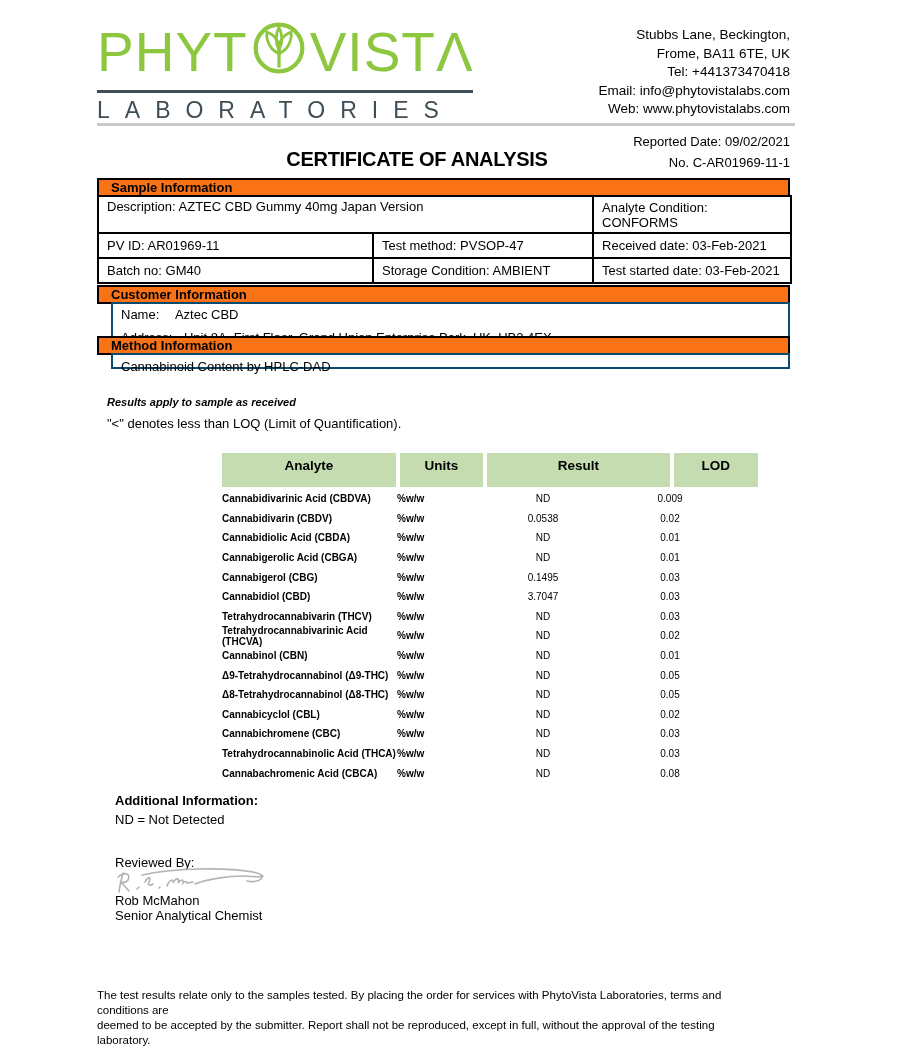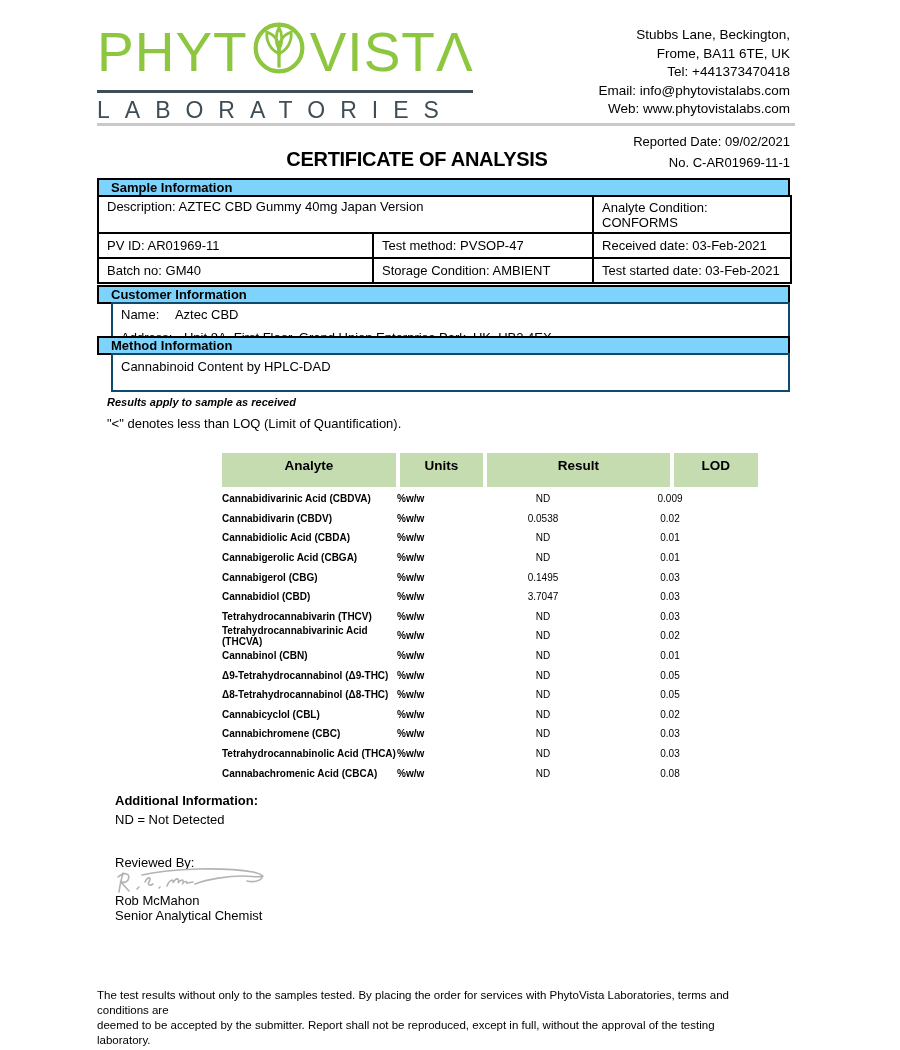--- a/index.html
+++ b/index.html
@@ -19,37 +19,37 @@
 
   .contact { position:absolute; right:110px; top:26px; text-align:right; font-size:13.5px; line-height:18.6px; }
 
   .reported-date { position:absolute; right:110px; top:134px; font-size:13px; }
   .doc-number   { position:absolute; right:110px; top:155px; font-size:13px; }
   .coa-title    { position:absolute; left:97px; top:148px; width:640px; text-align:center;
                   font-size:20px; font-weight:bold; letter-spacing:-0.3px; }
 
   
   .sec { position:absolute; left:97px; width:693px; }
-  .sec-bar { height:19px; border:2px solid #000; background:#7dd3fc;
+  .sec-bar { height:19px; border:2px solid #000; background:#f97316;
              font-size:13px; font-weight:bold; line-height:14px; padding:1px 0 0 12px; }
   .sec-box { border:2px solid #0c4a6e; margin-top:-2px; background:#fff;margin-left:14px; }
 
   table.sample { width:693px; border-collapse:collapse; margin-top:-2px; table-layout:fixed; }
   table.sample td { border:2px solid #000; font-size:13px; padding:2px 8px; }
   td.desc { height:37px; vertical-align:top; }
   td.cond { vertical-align:middle; }
   tr.small td { height:25px; vertical-align:middle; }
 
   .cust-box { padding:3px 8px 5px 8px; }
   .cust-line { font-size:13px; line-height:15px; }
   .cust-line + .cust-line { margin-top:8px; }
   .cust-label { display:inline-block; }
   .cust-value { margin-left:12px; }
 
-  .method-box { padding:4px 8px 4px 8px; font-size:13px; height:39px; }
+  .method-box { padding:4px 8px 4px 8px; font-size:13px; height:16px; }
 
   .note1 { position:absolute; left:107px; top:396px; font-size:11px; font-weight:bold; font-style:italic; }
   .note2 { position:absolute; left:107px; top:416px; font-size:13px; }
 
   
   .results { position:absolute; left:222px; top:453px; width:536px; }
   .thead { display:flex; gap:4px; }
   .thead .hcell { background:#c5dcb0; height:34px; font-size:13.5px; font-weight:bold;
                   text-align:center; padding-top:5px; }
   .thead .h0 { width:175px; } .thead .h1 { width:84px; } .thead .h2 { width:184px; } .thead .h3 { width:85px; }
@@ -269,17 +269,17 @@
       <path d="M47 22 L48 21"></path>
       <path d="M55 20 C57 14 62 12 61 17 C64 11 68 12 66 17 C69 13 72 13 71 17 C73 15 75 15 75 17 L81 16"></path>
       <path d="M83 18 C96 13 116 10 131 10 C141 10 146 12 151 10"></path>
       <path d="M30 9 C60 2 112 1 141 6 C150 8 152 10 149 13 C146 16 139 16 135 15"></path>
     </svg>
   </div>
   <div class="reviewer-name">Rob McMahon</div>
   <div class="reviewer-role">Senior Analytical Chemist</div>
 
   <div class="footer">
-    <div>The test results without only to the samples tested.  By placing the order for services with PhytoVista Laboratories, terms and conditions are</div>
+    <div>The test results relate only to the samples tested.  By placing the order for services with PhytoVista Laboratories, terms and conditions are</div>
     <div>deemed to be accepted by the submitter. Report shall not be reproduced, except in full, without the approval of the testing laboratory.</div>
   </div>
 
 </div>
 
 </body></html>

